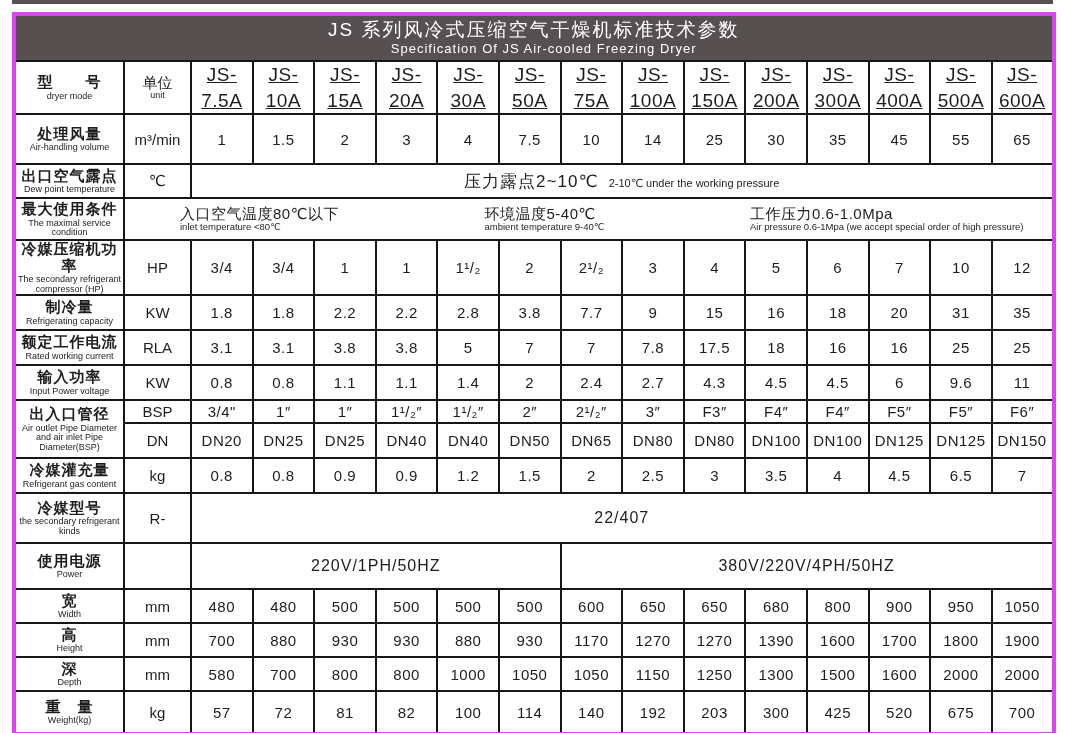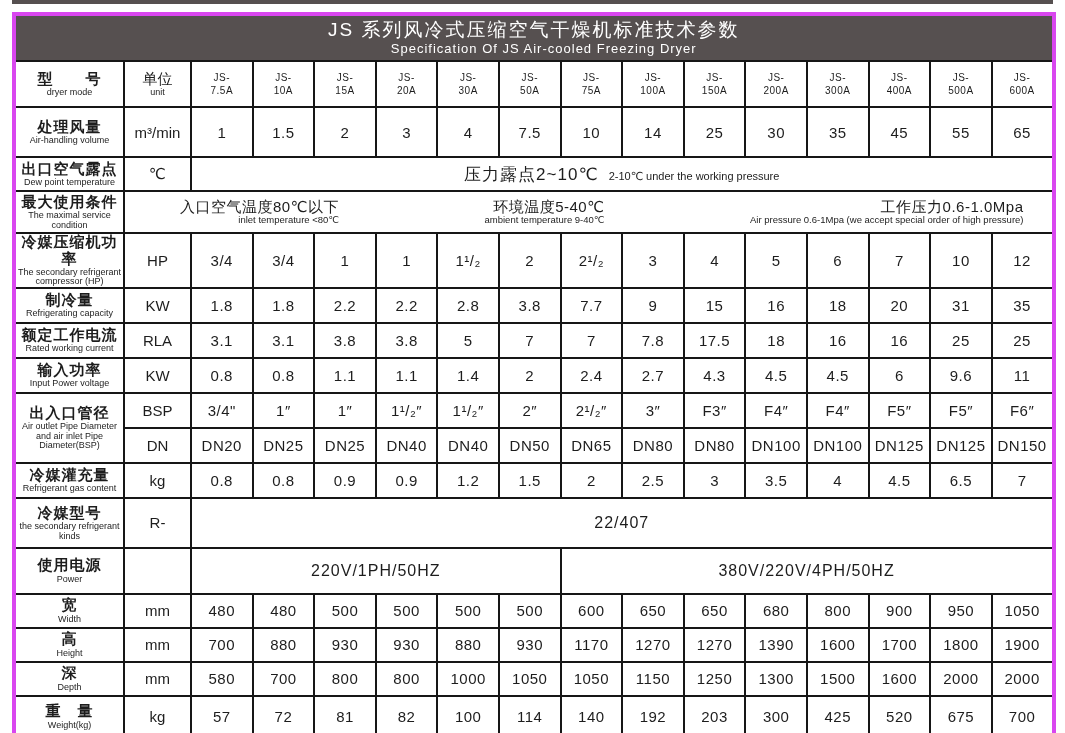--- a/index.html
+++ b/index.html
@@ -26,28 +26,28 @@
   .title-en{font-size:13px;letter-spacing:1px;line-height:1.15;padding-left:20px;}
   
   .lab .cn{font-size:15px;line-height:1.1;letter-spacing:1px;font-weight:bold;}
   .lab .en{font-size:9px;line-height:1.05;margin-top:1px;}
   
   .unit{font-size:15px;}
   .unit .cn-u{font-size:15px;line-height:1.1;}
   .unit .en{font-size:9px;line-height:1.05;}
   
   .val{font-size:15px;letter-spacing:0.5px;}
-  .model{white-space:pre-line;font-size:10px;line-height:1.35;}
+  .model{white-space:pre-line;font-size:19px;line-height:1.35;text-decoration:underline;}
   
   .span-cell{font-size:15px;}
   .span-cell .big-cn{font-size:17px;letter-spacing:1px;}
   .span-cell .small-en{font-size:11px;margin-left:6px;}
   .span-big{font-size:16px;letter-spacing:1px;}
   .cond-flex{display:flex;justify-content:space-between;align-items:center;padding:0 28px 0 55px;}
-  .cond-block{text-align:right;}
+  .cond-block{text-align:left;}
   .cond-cn{font-size:15px;line-height:1.1;letter-spacing:0.5px;}
   .cond-en{font-size:9.5px;line-height:1.1;}
 </style>
 </head>
 <body>
 
 <div class="sheet">
   <div class="topstrip"></div>
 
   <table>
@@ -242,21 +242,21 @@
           <td class="val">2.4</td>
           <td class="val">2.7</td>
           <td class="val">4.3</td>
           <td class="val">4.5</td>
           <td class="val">4.5</td>
           <td class="val">6</td>
           <td class="val">9.6</td>
           <td class="val">11</td>
         </tr>
 
-    <tr style="height:35px">
+    <tr style="height:23px">
       <td class="lab" rowspan="2">
         <div class="cn">出入口管径</div>
         <div class="en">Air outlet Pipe Diameter and air inlet Pipe Diameter(BSP)</div>
       </td>
       <td class="unit">BSP</td>
     <td class="val">3/4"</td>
           <td class="val">1″</td>
           <td class="val">1″</td>
           <td class="val">1¹/₂″</td>
           <td class="val">1¹/₂″</td>

